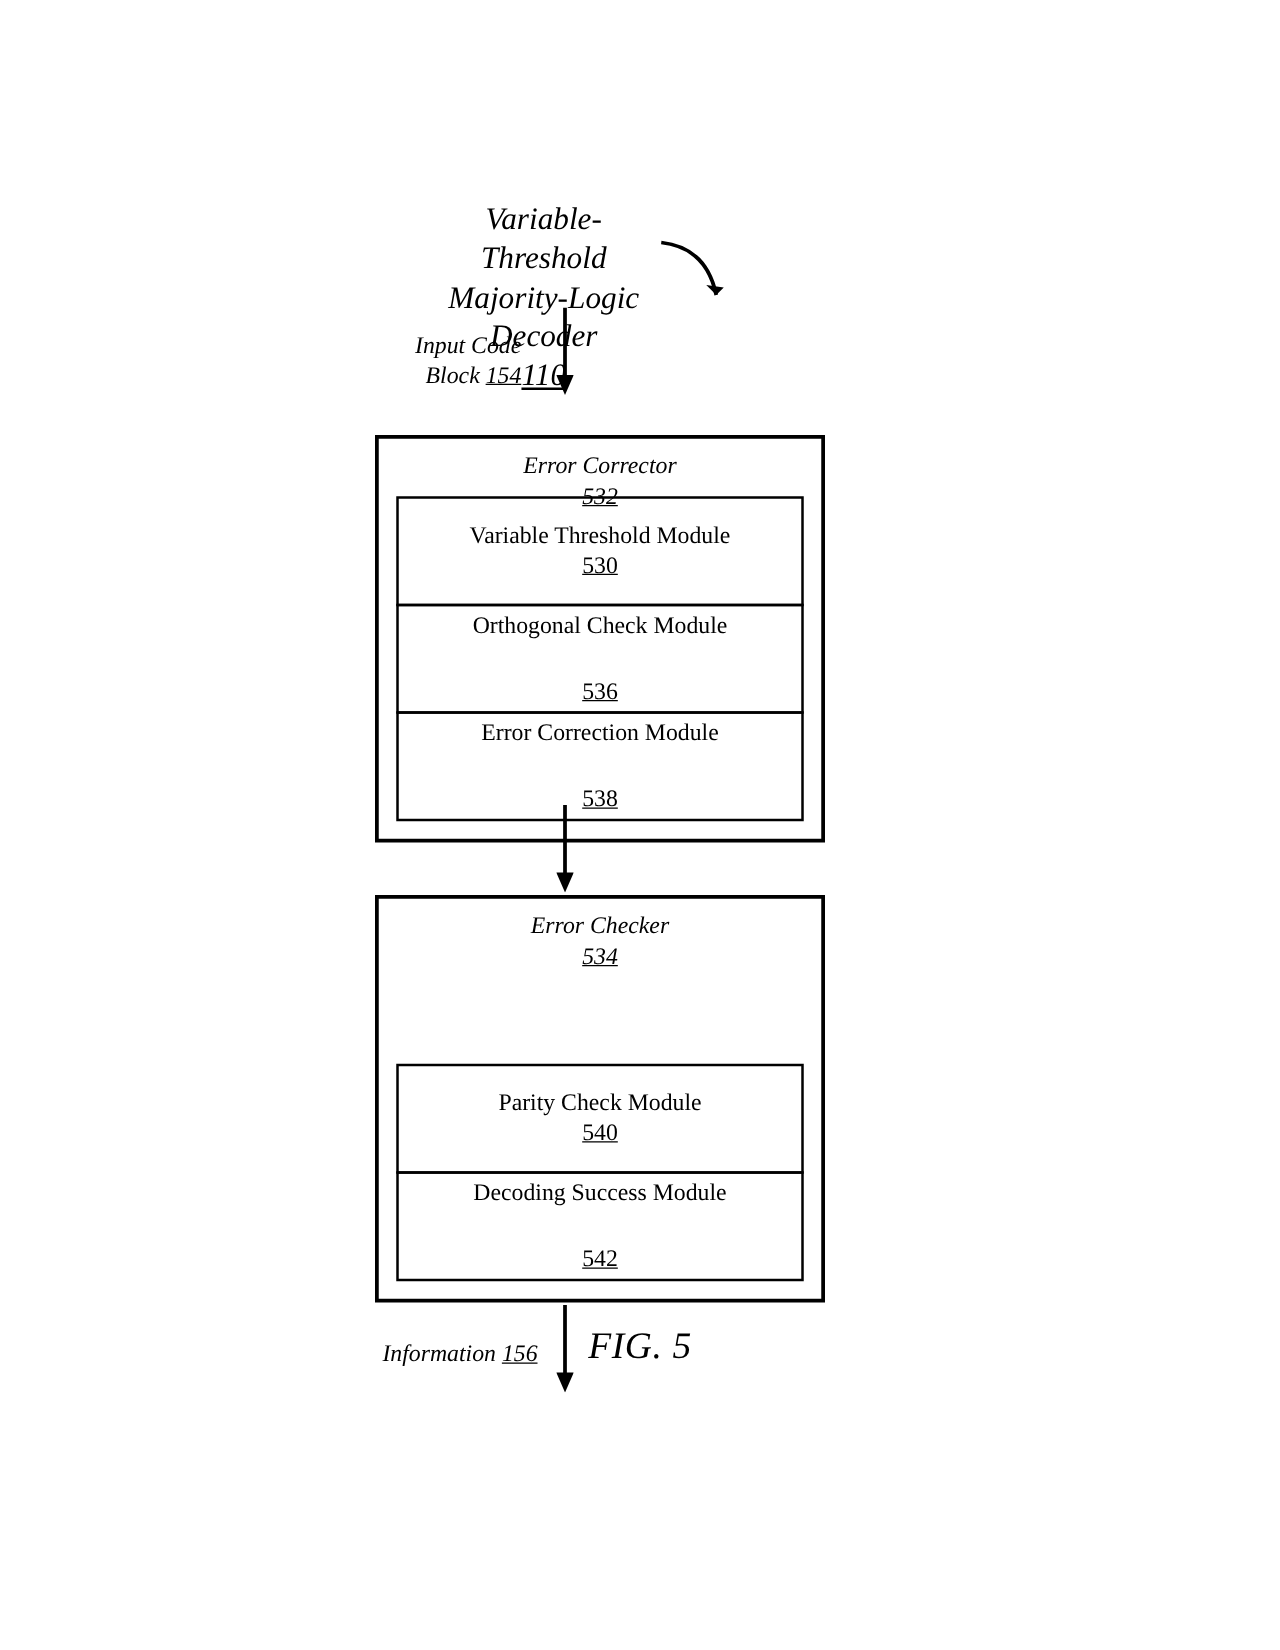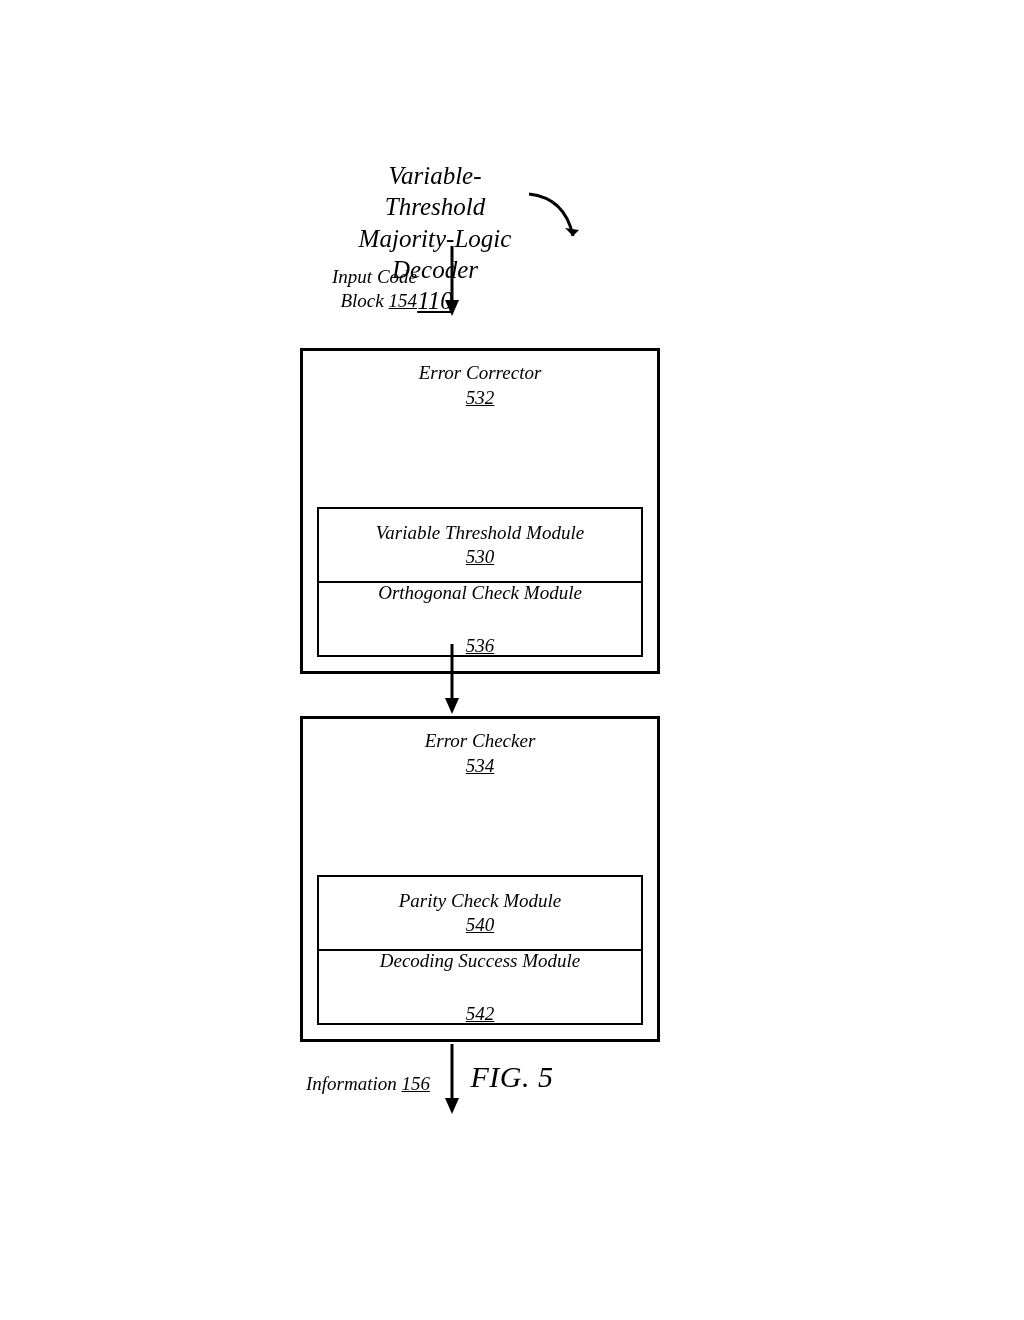--- a/index.html
+++ b/index.html
@@ -114,27 +114,26 @@
   }
 
   .innerstack {
     position: absolute;
     left: 14px;
     right: 14px;
     bottom: 14px;
   }
   .innerbox {
     border: 2px solid #000;
-    height: 76px;
+    height: 88px;
     box-sizing: border-box;
     display: flex;
     flex-direction: column;
     align-items: center;
     justify-content: center;
-    font-style: italic;
     font-size: 19px;
     line-height: 1.25;
     text-align: center;
   }
   .innerbox + .innerbox { margin-top: -2px; gap: 29px; } 
 
   .figcap {
     position: absolute;
     top: 1060px;
     width: 100%;
@@ -179,20 +178,24 @@
       </div>
       <div class="innerstack">
         <div class="innerbox">
           <span>Variable Threshold Module</span>
           <span class="u">530</span>
         </div>
         <div class="innerbox">
           <span>Orthogonal Check Module</span>
           <span class="u">536</span>
         </div>
+        <div class="innerbox">
+          <span>Error Correction Module</span>
+          <span class="u">538</span>
+        </div>
       </div>
     </div>
 
     <svg class="arrow2" viewBox="0 0 14 70">
       <line x1="7" y1="0" x2="7" y2="56" stroke="#000" stroke-width="3"></line>
       <polygon points="7,70 0,54 14,54" fill="#000"></polygon>
     </svg>
 
     <div class="bigbox b2">
       <div class="bigtitle">

